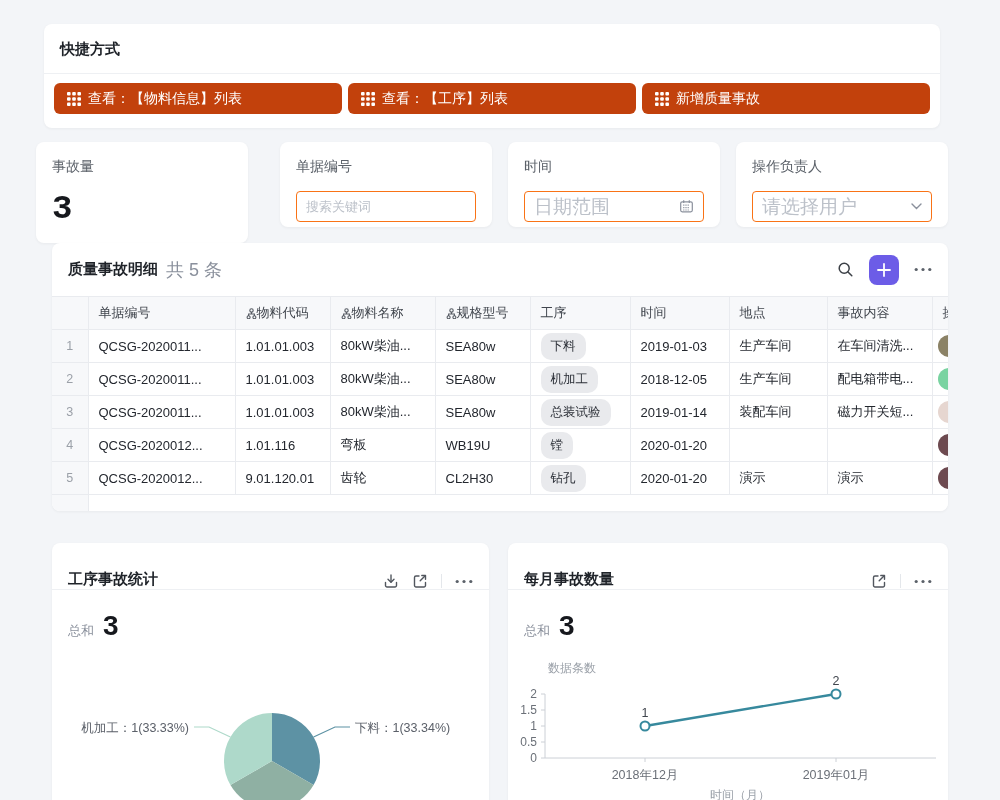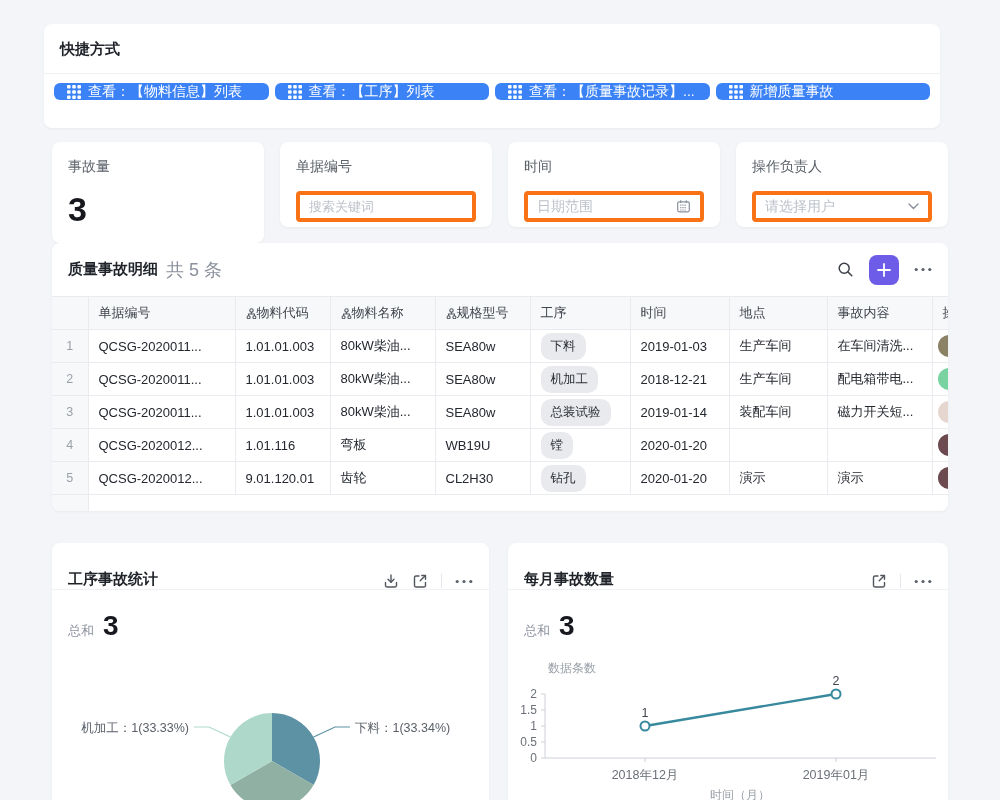--- a/index.html
+++ b/index.html
@@ -5,35 +5,35 @@
   * { margin:0; padding:0; box-sizing:border-box; }
   html,body { width:1000px; height:800px; overflow:hidden; }
   body { font-family:"Liberation Sans", sans-serif; background:#f3f5f8; position:relative; color:#1f2329; }
   .card { position:absolute; background:#fff; border-radius:8px; box-shadow:0 1px 3px rgba(31,35,41,.05); }
 
   
   #shortcuts { left:44px; top:24px; width:896px; height:104px; }
   .card-title { font-size:15px; font-weight:600; color:#1f2329; }
   #shortcuts .hd { padding:16px 16px 14px; border-bottom:1px solid #eef0f3; }
   #shortcuts .btn-row { display:flex; gap:6px; padding:9px 10px; }
-  .sc-btn { flex:1 1 0; min-width:0; height:17px; background:#3b82f6; color:#fff; border:none; border-radius:6px;
+  .sc-btn { flex:1 1 0; min-width:0; height:31px; background:#c2410c; color:#fff; border:none; border-radius:6px;
             display:flex; align-items:center; gap:7px; padding:0 13px; font-size:14px; cursor:pointer;
             font-family:"Liberation Sans", sans-serif; }
   .sc-btn span { white-space:nowrap; overflow:hidden; }
 
   
   .fcard { top:142px; width:212px; height:85px; padding:16px; }
   .fcard .flabel { font-size:14px; color:#5b6169; }
-  #stat-card { left:52px; height:101px; }
+  #stat-card { left:36px; height:101px;font-family:Liberation Mono, monospace; }
   #stat-card .big { font-size:34px; font-weight:600; color:#16181d; margin-top:14px; letter-spacing:.5px; }
-  .fbox { margin-top:15px; height:31px; border:4px solid #f97316; border-radius:4px; display:flex; align-items:center;
+  .fbox { margin-top:15px; height:31px; border:1px solid #f97316; border-radius:4px; display:flex; align-items:center;
           padding:0 9px; gap:6px; background:#fff; }
   .fbox input { flex:1; min-width:0; border:none; outline:none; font-size:13px; color:#3a3f46; font-family:"Liberation Sans", sans-serif; }
   .fbox input::placeholder { color:#bcc1c9; }
-  .fbox .ph { flex:1; font-size:14px; color:#bcc1c9; white-space:nowrap; overflow:hidden; }
+  .fbox .ph { flex:1; font-size:19px; color:#bcc1c9; white-space:nowrap; overflow:hidden; }
 
   
   #table-card { left:52px; top:243px; width:896px; height:268px; overflow:hidden; }
   #table-card .hd { height:53px; display:flex; align-items:center; padding:0 16px; }
   #table-card .count { font-size:18px; color:#8a909c; margin-left:8px; }
   #table-card .hd-right { margin-left:auto; display:flex; align-items:center; gap:15px; }
   .plus-btn { width:30px; height:30px; border-radius:8px; border:none; background:#6c5ce7; color:#fff;
               display:flex; align-items:center; justify-content:center; cursor:pointer; }
   .tbl-wrap { overflow:hidden; width:896px; }
   table { border-collapse:collapse; table-layout:fixed; width:960px; font-size:13px; }
@@ -90,36 +90,20 @@
             <rect x="10.4" y="0" width="3.6" height="3.6" rx="1"></rect>
             <rect x="0" y="5.2" width="3.6" height="3.6" rx="1"></rect>
             <rect x="5.2" y="5.2" width="3.6" height="3.6" rx="1"></rect>
             <rect x="10.4" y="5.2" width="3.6" height="3.6" rx="1"></rect>
             <rect x="0" y="10.4" width="3.6" height="3.6" rx="1"></rect>
             <rect x="5.2" y="10.4" width="3.6" height="3.6" rx="1"></rect>
             <rect x="10.4" y="10.4" width="3.6" height="3.6" rx="1"></rect>
           </g>
         </svg>
       <span>查看：【工序】列表</span>
-    </button>
-    <button class="sc-btn">
-      <svg width="14" height="14" viewBox="0 0 14 14">
-          <g fill="#fff">
-            <rect x="0" y="0" width="3.6" height="3.6" rx="1"></rect>
-            <rect x="5.2" y="0" width="3.6" height="3.6" rx="1"></rect>
-            <rect x="10.4" y="0" width="3.6" height="3.6" rx="1"></rect>
-            <rect x="0" y="5.2" width="3.6" height="3.6" rx="1"></rect>
-            <rect x="5.2" y="5.2" width="3.6" height="3.6" rx="1"></rect>
-            <rect x="10.4" y="5.2" width="3.6" height="3.6" rx="1"></rect>
-            <rect x="0" y="10.4" width="3.6" height="3.6" rx="1"></rect>
-            <rect x="5.2" y="10.4" width="3.6" height="3.6" rx="1"></rect>
-            <rect x="10.4" y="10.4" width="3.6" height="3.6" rx="1"></rect>
-          </g>
-        </svg>
-      <span>查看：【质量事故记录】...</span>
     </button>
     <button class="sc-btn">
       <svg width="14" height="14" viewBox="0 0 14 14">
           <g fill="#fff">
             <rect x="0" y="0" width="3.6" height="3.6" rx="1"></rect>
             <rect x="5.2" y="0" width="3.6" height="3.6" rx="1"></rect>
             <rect x="10.4" y="0" width="3.6" height="3.6" rx="1"></rect>
             <rect x="0" y="5.2" width="3.6" height="3.6" rx="1"></rect>
             <rect x="5.2" y="5.2" width="3.6" height="3.6" rx="1"></rect>
             <rect x="10.4" y="5.2" width="3.6" height="3.6" rx="1"></rect>
@@ -262,21 +246,21 @@
         <td>在车间清洗...</td>
         <td style="padding:0 0 0 5px;"><span class="avatar" style="background:#8b8266;"></span></td>
       </tr>
       <tr>
         <td class="numcol">2</td>
         <td>QCSG-2020011...</td>
         <td>1.01.01.003</td>
         <td>80kW柴油...</td>
         <td>SEA80w</td>
         <td><span class="tag">机加工</span></td>
-        <td>2018-12-21</td>
+        <td>2018-12-05</td>
         <td>生产车间</td>
         <td>配电箱带电...</td>
         <td style="padding:0 0 0 5px;"><span class="avatar" style="background:#79d3a1;"></span></td>
       </tr>
       <tr>
         <td class="numcol">3</td>
         <td>QCSG-2020011...</td>
         <td>1.01.01.003</td>
         <td>80kW柴油...</td>
         <td>SEA80w</td>

